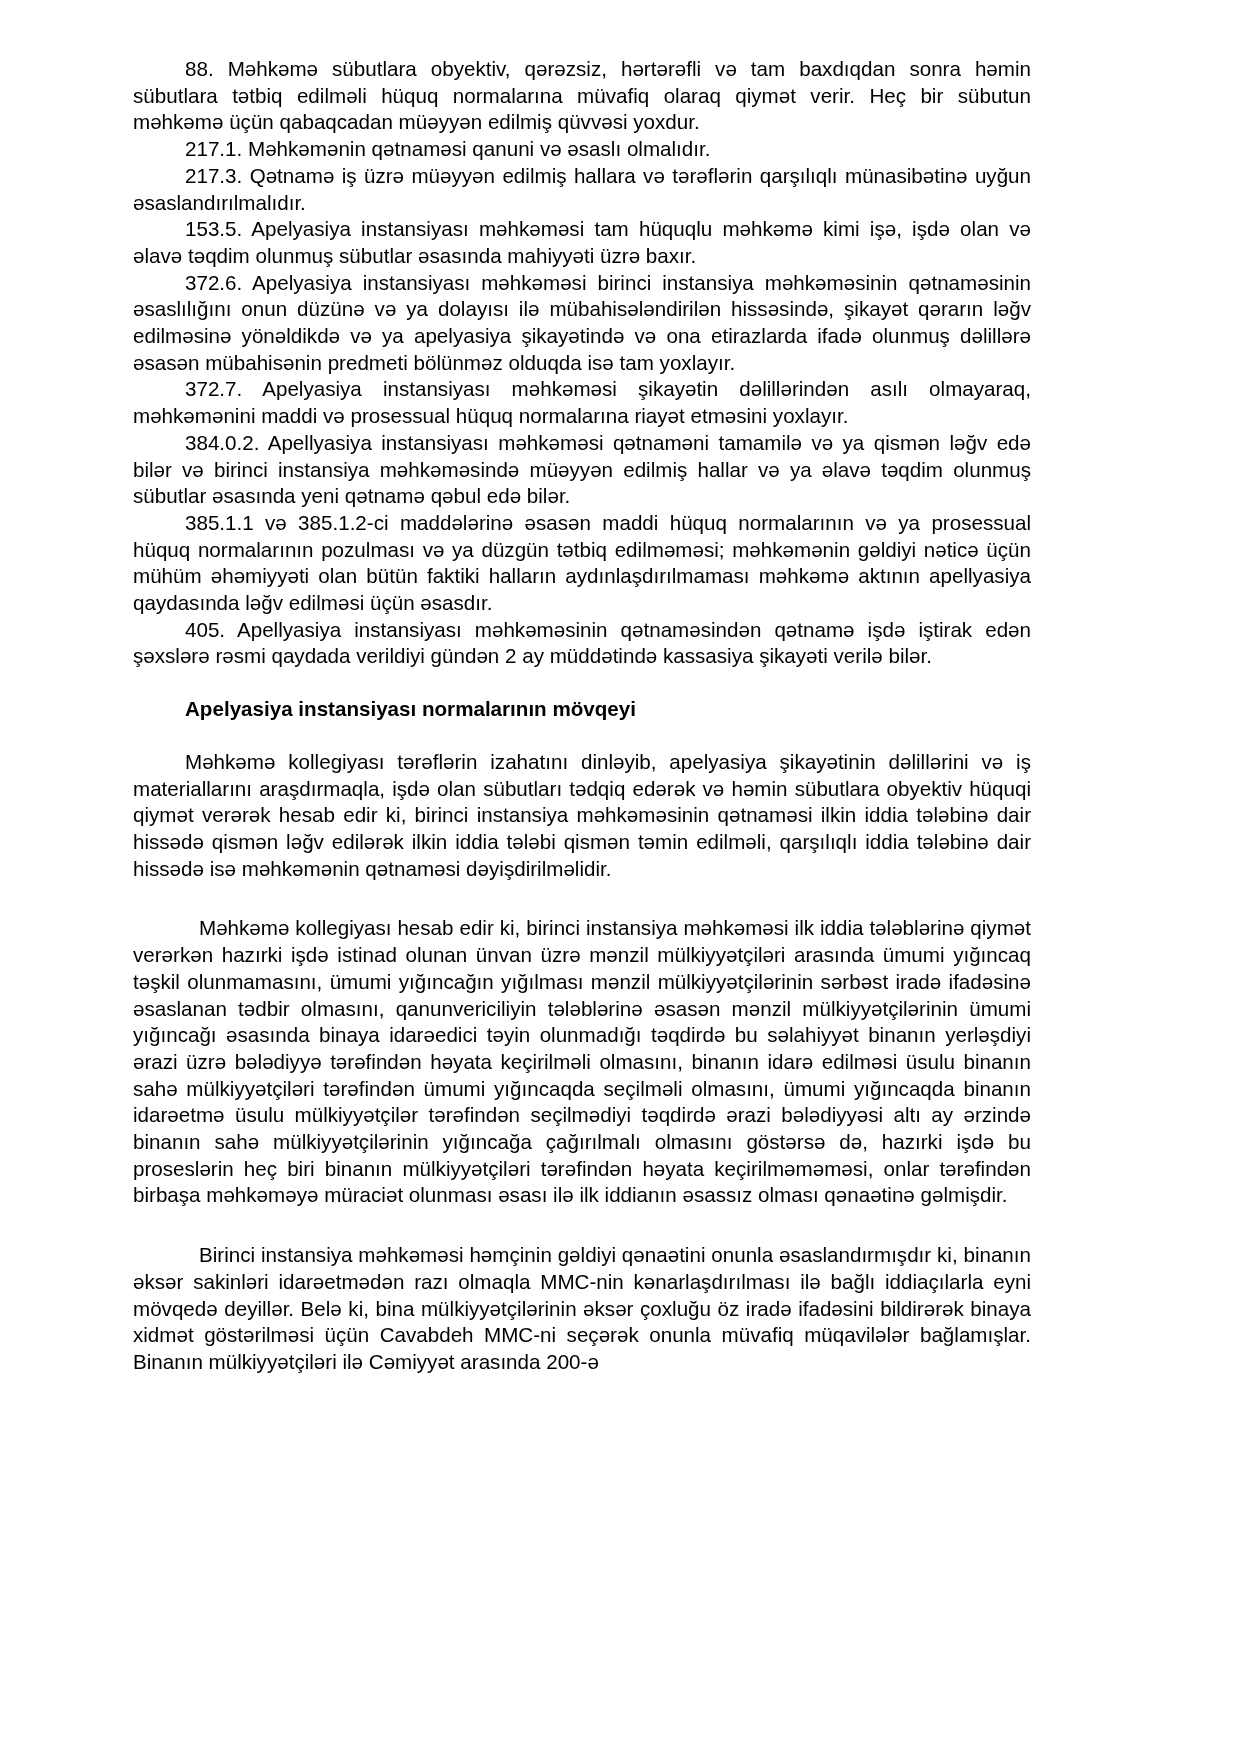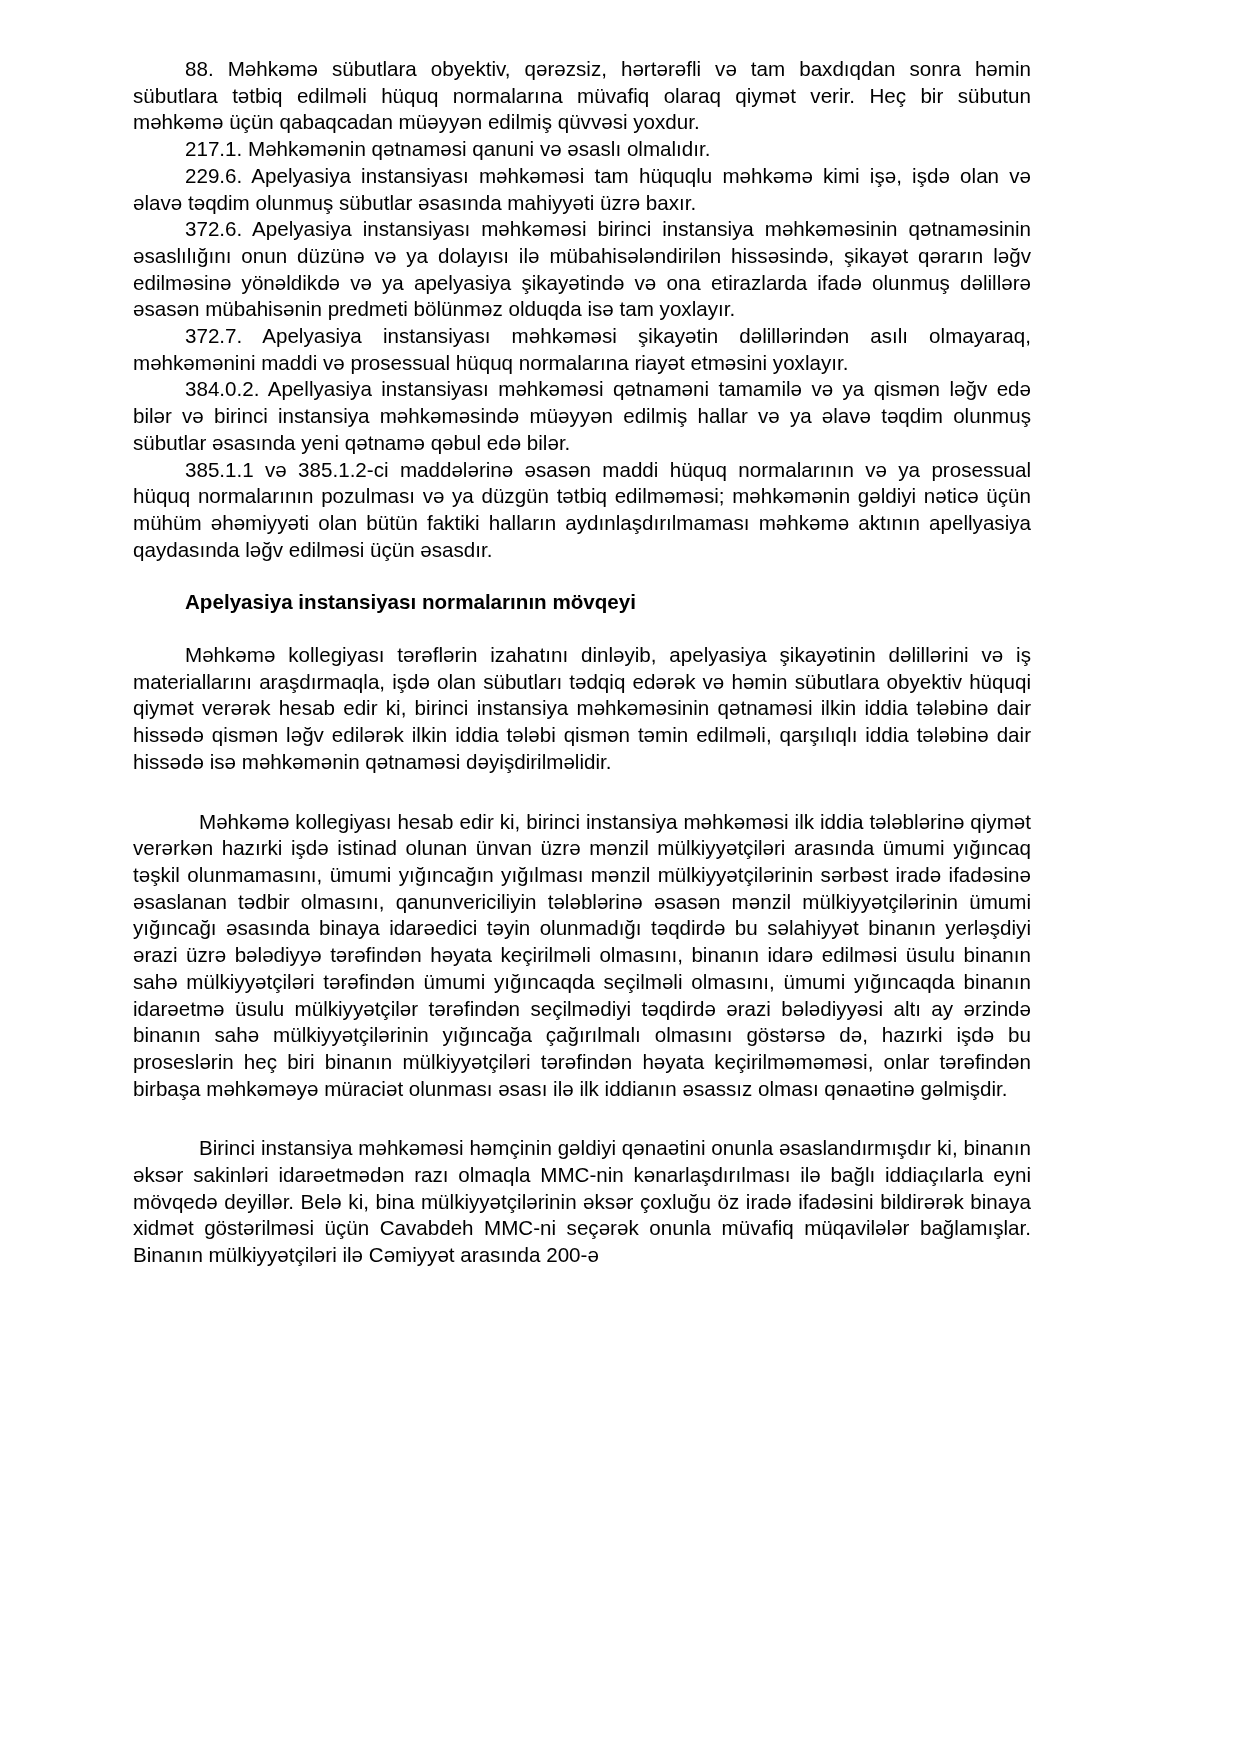--- a/index.html
+++ b/index.html
@@ -12,24 +12,26 @@
   .p { text-align: justify; text-indent: 52px; margin: 0; }
   .p.indent2 { text-indent: 66px; margin-top: 33px; }
   .heading { font-weight: bold; text-indent: 52px; margin: 26px 0 26px 0; }
 </style>
 </head>
 <body>
 
 <div class="page">
   <p class="p">88. Məhkəmə sübutlara obyektiv, qərəzsiz, hərtərəfli və tam baxdıqdan sonra həmin sübutlara tətbiq edilməli hüquq normalarına müvafiq olaraq qiymət verir. Heç bir sübutun məhkəmə üçün qabaqcadan müəyyən edilmiş qüvvəsi yoxdur.</p>
   <p class="p">217.1. Məhkəmənin qətnaməsi qanuni və əsaslı olmalıdır.</p>
-  <p class="p">229.6. Apelyasiya instansiyası məhkəməsi tam hüquqlu məhkəmə kimi işə, işdə olan və əlavə təqdim olunmuş sübutlar əsasında mahiyyəti üzrə baxır.</p>
+  <p class="p">217.3. Qətnamə iş üzrə müəyyən edilmiş hallara və tərəflərin qarşılıqlı münasibətinə uyğun əsaslandırılmalıdır.</p>
+  <p class="p">153.5. Apelyasiya instansiyası məhkəməsi tam hüquqlu məhkəmə kimi işə, işdə olan və əlavə təqdim olunmuş sübutlar əsasında mahiyyəti üzrə baxır.</p>
   <p class="p">372.6. Apelyasiya instansiyası məhkəməsi birinci instansiya məhkəməsinin qətnaməsinin əsaslılığını onun düzünə və ya dolayısı ilə mübahisələndirilən hissəsində, şikayət qərarın ləğv edilməsinə yönəldikdə və ya apelyasiya şikayətində və ona etirazlarda ifadə olunmuş dəlillərə əsasən mübahisənin predmeti bölünməz olduqda isə tam yoxlayır.</p>
   <p class="p">372.7. Apelyasiya instansiyası məhkəməsi şikayətin dəlillərindən asılı olmayaraq, məhkəmənini maddi və prosessual hüquq normalarına riayət etməsini yoxlayır.</p>
   <p class="p">384.0.2. Apellyasiya instansiyası məhkəməsi qətnaməni tamamilə və ya qismən ləğv edə bilər və birinci instansiya məhkəməsində müəyyən edilmiş hallar və ya əlavə təqdim olunmuş sübutlar əsasında yeni qətnamə qəbul edə bilər.</p>
   <p class="p">385.1.1 və 385.1.2-ci maddələrinə əsasən maddi hüquq normalarının və ya prosessual hüquq normalarının pozulması və ya düzgün tətbiq edilməməsi; məhkəmənin gəldiyi nəticə üçün mühüm əhəmiyyəti olan bütün faktiki halların aydınlaşdırılmaması məhkəmə aktının apellyasiya qaydasında ləğv edilməsi üçün əsasdır.</p>
+  <p class="p">405. Apellyasiya instansiyası məhkəməsinin qətnaməsindən qətnamə işdə iştirak edən şəxslərə rəsmi qaydada verildiyi gündən 2 ay müddətində kassasiya şikayəti verilə bilər.</p>
 
   <p class="p heading">Apelyasiya instansiyası normalarının mövqeyi</p>
 
   <p class="p">Məhkəmə kollegiyası tərəflərin izahatını dinləyib, apelyasiya şikayətinin dəlillərini və iş materiallarını araşdırmaqla, işdə olan sübutları tədqiq edərək və həmin sübutlara obyektiv hüquqi qiymət verərək hesab edir ki, birinci instansiya məhkəməsinin qətnaməsi ilkin iddia tələbinə dair hissədə qismən ləğv edilərək ilkin iddia tələbi qismən təmin edilməli, qarşılıqlı iddia tələbinə dair hissədə isə məhkəmənin qətnaməsi dəyişdirilməlidir.</p>
   <p class="p indent2">Məhkəmə kollegiyası hesab edir ki, birinci instansiya məhkəməsi ilk iddia tələblərinə qiymət verərkən hazırki işdə istinad olunan ünvan üzrə mənzil mülkiyyətçiləri arasında ümumi yığıncaq təşkil olunmamasını, ümumi yığıncağın yığılması mənzil mülkiyyətçilərinin sərbəst iradə ifadəsinə əsaslanan tədbir olmasını, qanunvericiliyin tələblərinə əsasən mənzil mülkiyyətçilərinin ümumi yığıncağı əsasında binaya idarəedici təyin olunmadığı təqdirdə bu səlahiyyət binanın yerləşdiyi ərazi üzrə bələdiyyə tərəfindən həyata keçirilməli olmasını, binanın idarə edilməsi üsulu binanın sahə mülkiyyətçiləri tərəfindən ümumi yığıncaqda seçilməli olmasını, ümumi yığıncaqda binanın idarəetmə üsulu mülkiyyətçilər tərəfindən seçilmədiyi təqdirdə ərazi bələdiyyəsi altı ay ərzində binanın sahə mülkiyyətçilərinin yığıncağa çağırılmalı olmasını göstərsə də, hazırki işdə bu proseslərin heç biri binanın mülkiyyətçiləri tərəfindən həyata keçirilməməməsi, onlar tərəfindən birbaşa məhkəməyə müraciət olunması əsası ilə ilk iddianın əsassız olması qənaətinə gəlmişdir.</p>
   <p class="p indent2">Birinci instansiya məhkəməsi həmçinin gəldiyi qənaətini onunla əsaslandırmışdır ki, binanın əksər sakinləri idarəetmədən razı olmaqla MMC-nin kənarlaşdırılması ilə bağlı iddiaçılarla eyni mövqedə deyillər. Belə ki, bina mülkiyyətçilərinin əksər çoxluğu öz iradə ifadəsini bildirərək binaya xidmət göstərilməsi üçün Cavabdeh MMC-ni seçərək onunla müvafiq müqavilələr bağlamışlar. Binanın mülkiyyətçiləri ilə Cəmiyyət arasında 200-ə</p>
 </div>
 
 </body></html>

